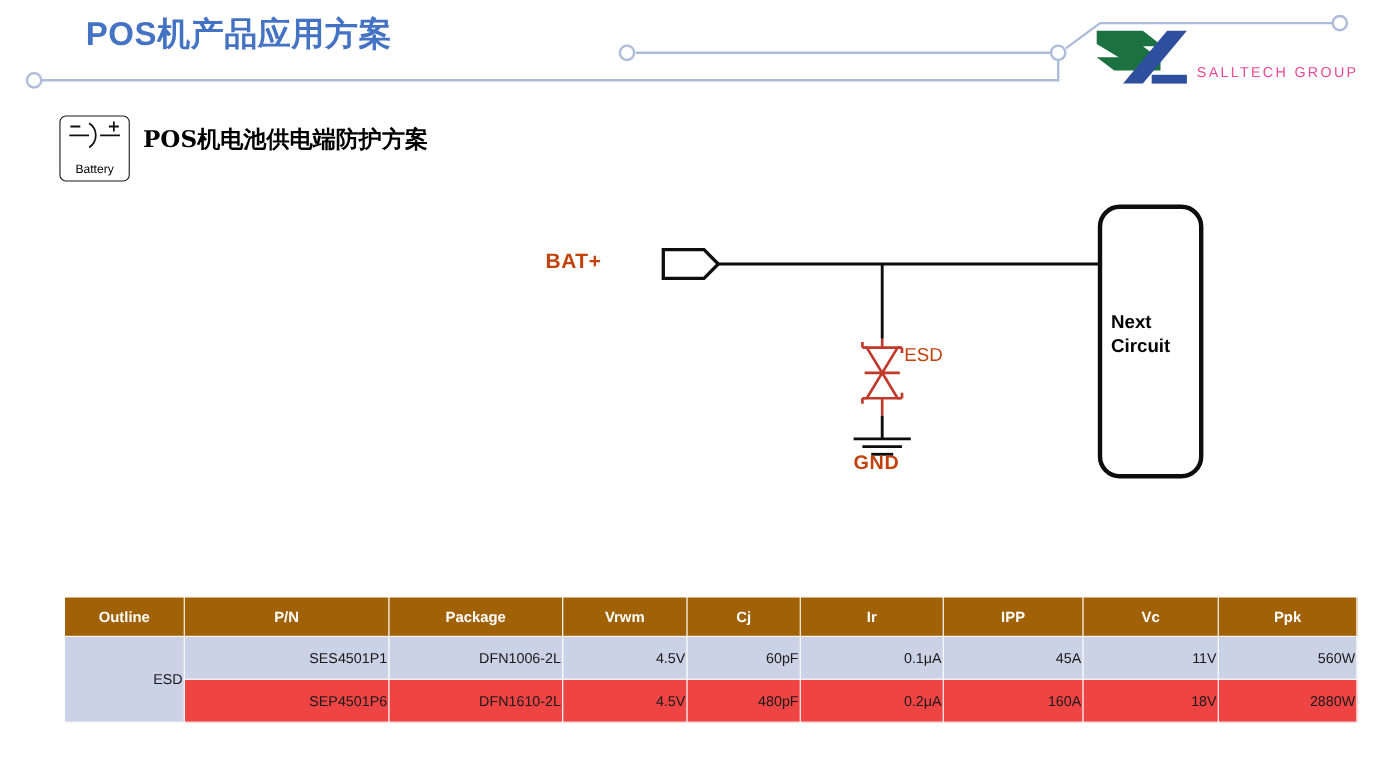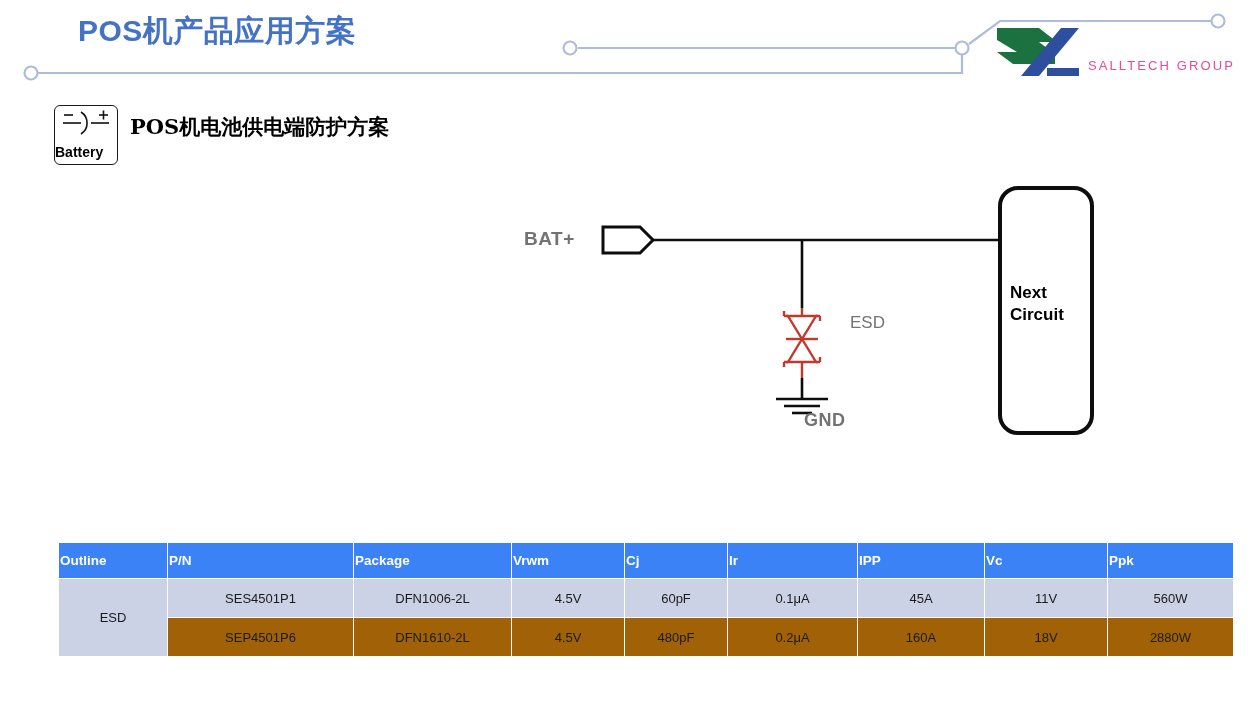--- a/index.html
+++ b/index.html
@@ -80,23 +80,23 @@
     height: 60px;
     border: 1.6px solid #1a1a1a;
     border-radius: 6px;
     box-sizing: border-box;
   }
   #battery-icon .battery-label {
     position: absolute;
     left: 0;
     right: 0;
     bottom: 4px;
-    text-align: left;
-    font-size: 14px;
-    font-weight: bold;
+    text-align: center;
+    font-size: 11px;
+    font-weight: normal;
     color: #000;
   }
   #section-heading {
     position: absolute;
     left: 130px;
     top: 113px;
     font-family: "DejaVu Serif", serif;
     font-size: 21px;
     font-weight: bold;
     color: #000;
@@ -116,23 +116,22 @@
 
   
   #circuit {
     position: absolute;
     left: 470px;
     top: 175px;
   }
   .circuit-label {
     position: absolute;
     font-weight: bold;
-    color: #737373;
-    white-space: nowrap;
-    margin-left: 28px;
+    color: #c2410c;
+    white-space: nowrap;
   }
   #label-bat {
     left: 496px;
     top: 228px;
     font-size: 19px;
     letter-spacing: 0.5px;
   }
   #label-gnd {
     left: 776px;
     top: 410px;
@@ -158,42 +157,42 @@
   
   #spec-table {
     position: absolute;
     left: 58px;
     top: 542px;
     border-collapse: collapse;
     table-layout: fixed;
     width: 1138px;
   }
   #spec-table th {
-    background: #3b82f6;
+    background: #a16207;
     color: #ffffff;
     font-size: 13.5px;
     font-weight: bold;
     height: 33px;
     border: 1.5px solid #ffffff;
-    text-align: left;
+    text-align: center;
     vertical-align: middle;
   }
   #spec-table td {
     font-size: 13px;
     color: #1a1a1a;
     height: 36px;
     border: 1.5px solid #ffffff;
-    text-align: center;
+    text-align: right;
     vertical-align: middle;
   }
   #spec-table td.outline-cell {
     background: #ccd2e6;
   }
   #spec-table tr.row-a td { background: #ccd2e6; }
-  #spec-table tr.row-b td { background: #a16207; }
+  #spec-table tr.row-b td { background: #ef4444; }
 </style>
 </head>
 <body>
 
 <div id="slide-title">POS机产品应用方案</div>
 
 <svg id="header-deco" viewBox="0 0 1254 95" width="1254" height="95">
 
   <path d="M 38 73 L 962 73 L 962 48" fill="none" stroke="#aebcdc" stroke-width="2.2"></path>
 

